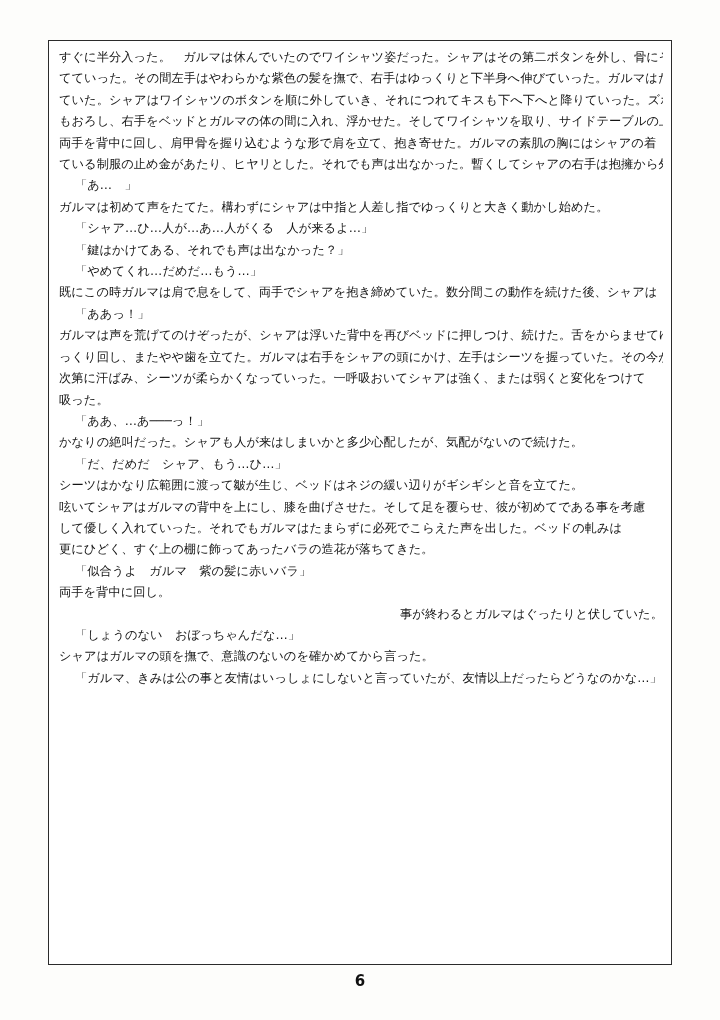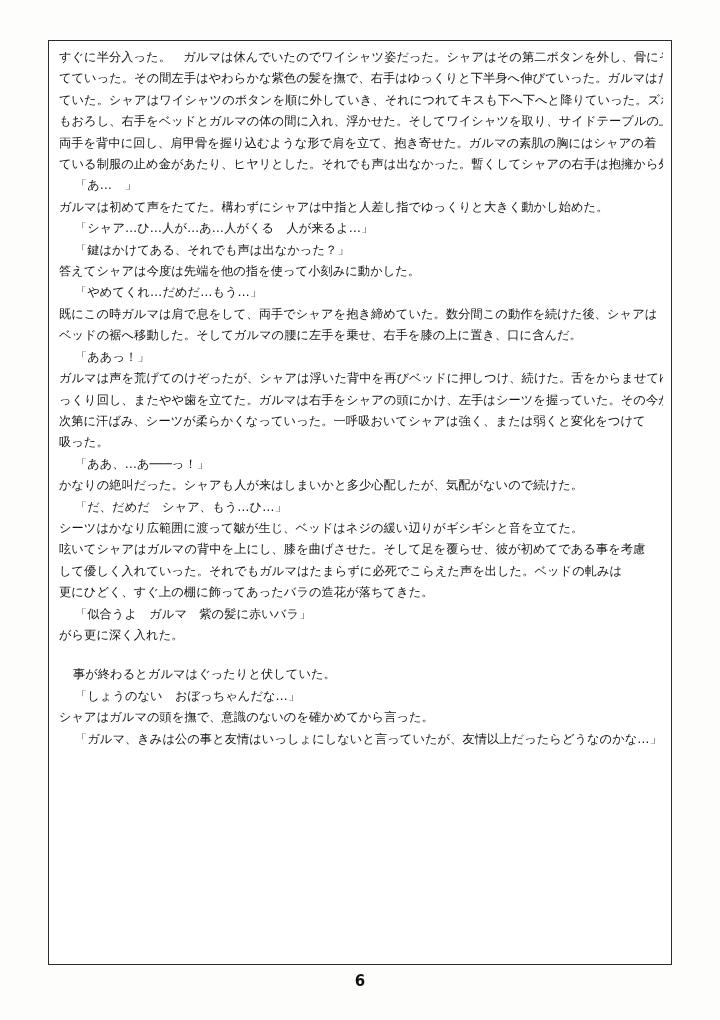--- a/index.html
+++ b/index.html
@@ -46,21 +46,21 @@
     white-space: nowrap;
     letter-spacing: 0.1px;
     
     transform: skewX(-0.6deg);
     transform-origin: left center;
   }
   .line.indent {
     padding-left: 14px;
   }
   .line.gap {
-    margin-top: 18px;
+    text-align: right;
   }
   
   .line.dialogue {
     padding-left: 16px;
   }
   #page-number {
     position: absolute;
     left: 0;
     right: 0;
     top: 972px;
@@ -80,38 +80,36 @@
         <div class="line">すぐに半分入った。　ガルマは休んでいたのでワイシャツ姿だった。シャアはその第二ボタンを外し、骨にそって唇を押しあ</div>
         <div class="line">てていった。その間左手はやわらかな紫色の髪を撫で、右手はゆっくりと下半身へ伸びていった。ガルマはただ震え</div>
         <div class="line">ていた。シャアはワイシャツのボタンを順に外していき、それにつれてキスも下へ下へと降りていった。ズボンのファスナー</div>
         <div class="line">もおろし、右手をベッドとガルマの体の間に入れ、浮かせた。そしてワイシャツを取り、サイドテーブルの上に置いた。</div>
         <div class="line">両手を背中に回し、肩甲骨を握り込むような形で肩を立て、抱き寄せた。ガルマの素肌の胸にはシャアの着</div>
         <div class="line">ている制服の止め金があたり、ヒヤリとした。それでも声は出なかった。暫くしてシャアの右手は抱擁から外れ、</div>
         <div class="line dialogue">「あ…　」</div>
         <div class="line">ガルマは初めて声をたてた。構わずにシャアは中指と人差し指でゆっくりと大きく動かし始めた。</div>
         <div class="line dialogue">「シャア…ひ…人が…あ…人がくる　人が来るよ…」</div>
         <div class="line dialogue">「鍵はかけてある、それでも声は出なかった？」</div>
-        <div class="line">答えてシャアは今度は先端を他の指を使って小刻みに動かした。</div>
         <div class="line dialogue">「やめてくれ…だめだ…もう…」</div>
         <div class="line">既にこの時ガルマは肩で息をして、両手でシャアを抱き締めていた。数分間この動作を続けた後、シャアは</div>
-        <div class="line">ベッドの裾へ移動した。そしてガルマの腰に左手を乗せ、右手を膝の上に置き、口に含んだ。</div>
         <div class="line dialogue">「ああっ！」</div>
         <div class="line">ガルマは声を荒げてのけぞったが、シャアは浮いた背中を再びベッドに押しつけ、続けた。舌をからませてゆ</div>
         <div class="line">っくり回し、またやや歯を立てた。ガルマは右手をシャアの頭にかけ、左手はシーツを握っていた。その今が</div>
         <div class="line">次第に汗ばみ、シーツが柔らかくなっていった。一呼吸おいてシャアは強く、または弱くと変化をつけて</div>
         <div class="line">吸った。</div>
         <div class="line dialogue">「ああ、…あ───っ！」</div>
         <div class="line">かなりの絶叫だった。シャアも人が来はしまいかと多少心配したが、気配がないので続けた。</div>
         <div class="line dialogue">「だ、だめだ　シャア、もう…ひ…」</div>
         <div class="line">シーツはかなり広範囲に渡って皺が生じ、ベッドはネジの緩い辺りがギシギシと音を立てた。</div>
         <div class="line">呟いてシャアはガルマの背中を上にし、膝を曲げさせた。そして足を覆らせ、彼が初めてである事を考慮</div>
         <div class="line">して優しく入れていった。それでもガルマはたまらずに必死でこらえた声を出した。ベッドの軋みは</div>
         <div class="line">更にひどく、すぐ上の棚に飾ってあったバラの造花が落ちてきた。</div>
         <div class="line dialogue">「似合うよ　ガルマ　紫の髪に赤いバラ」</div>
-        <div class="line">がら更に深く入れた。</div>
+        <div class="line">両手を背中に回し。</div>
         <div class="line gap indent">事が終わるとガルマはぐったりと伏していた。</div>
         <div class="line dialogue">「しょうのない　おぼっちゃんだな…」</div>
         <div class="line">シャアはガルマの頭を撫で、意識のないのを確かめてから言った。</div>
         <div class="line dialogue">「ガルマ、きみは公の事と友情はいっしょにしないと言っていたが、友情以上だったらどうなのかな…」</div>
       </div>
   </div>
   <div id="page-number">6</div>
 </div>
 
 </body></html>

